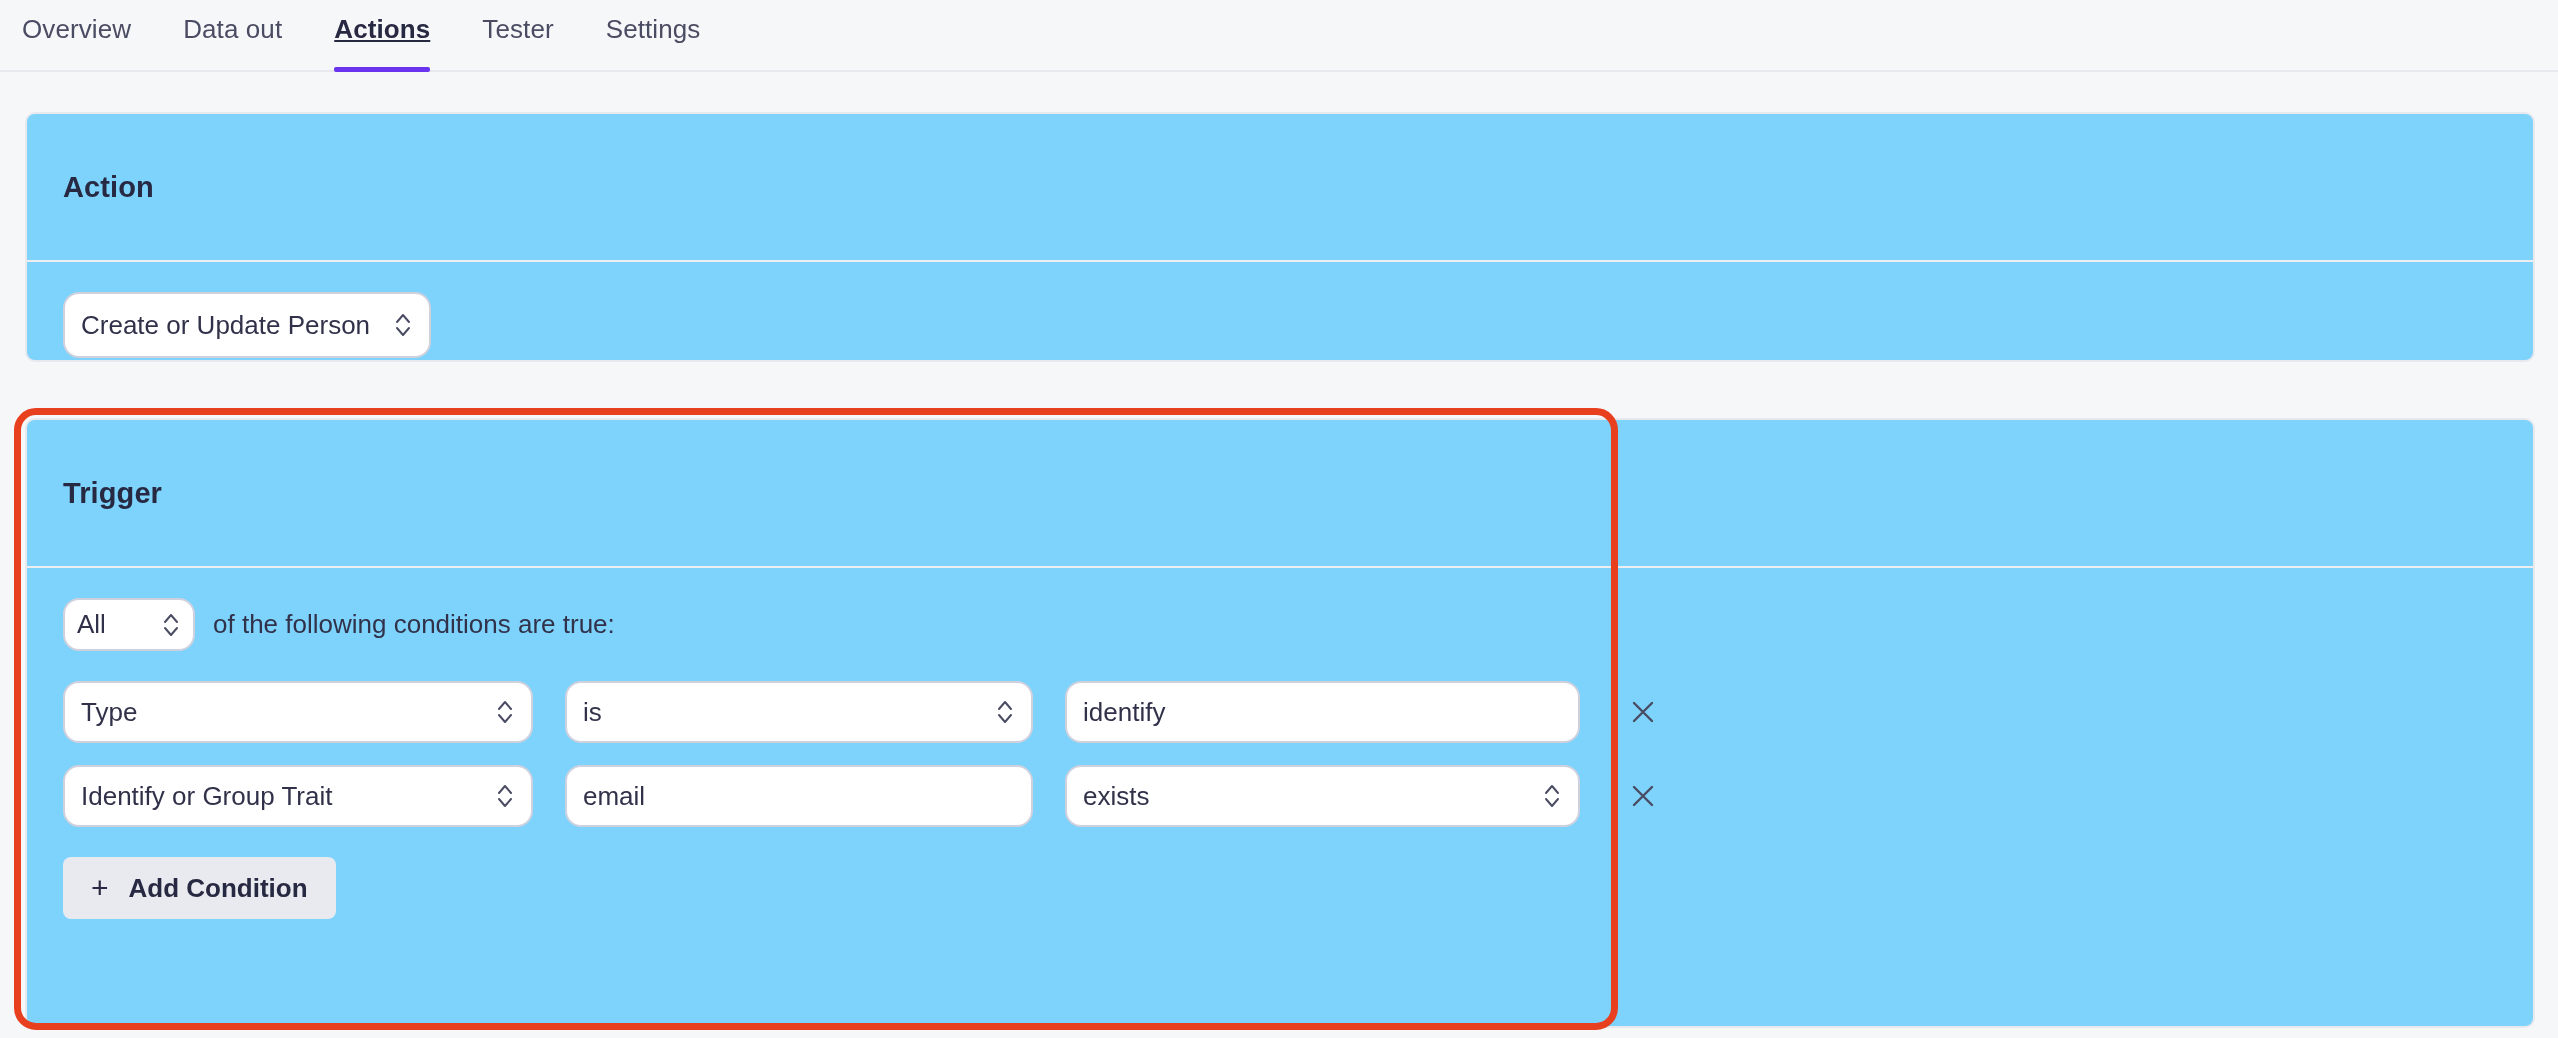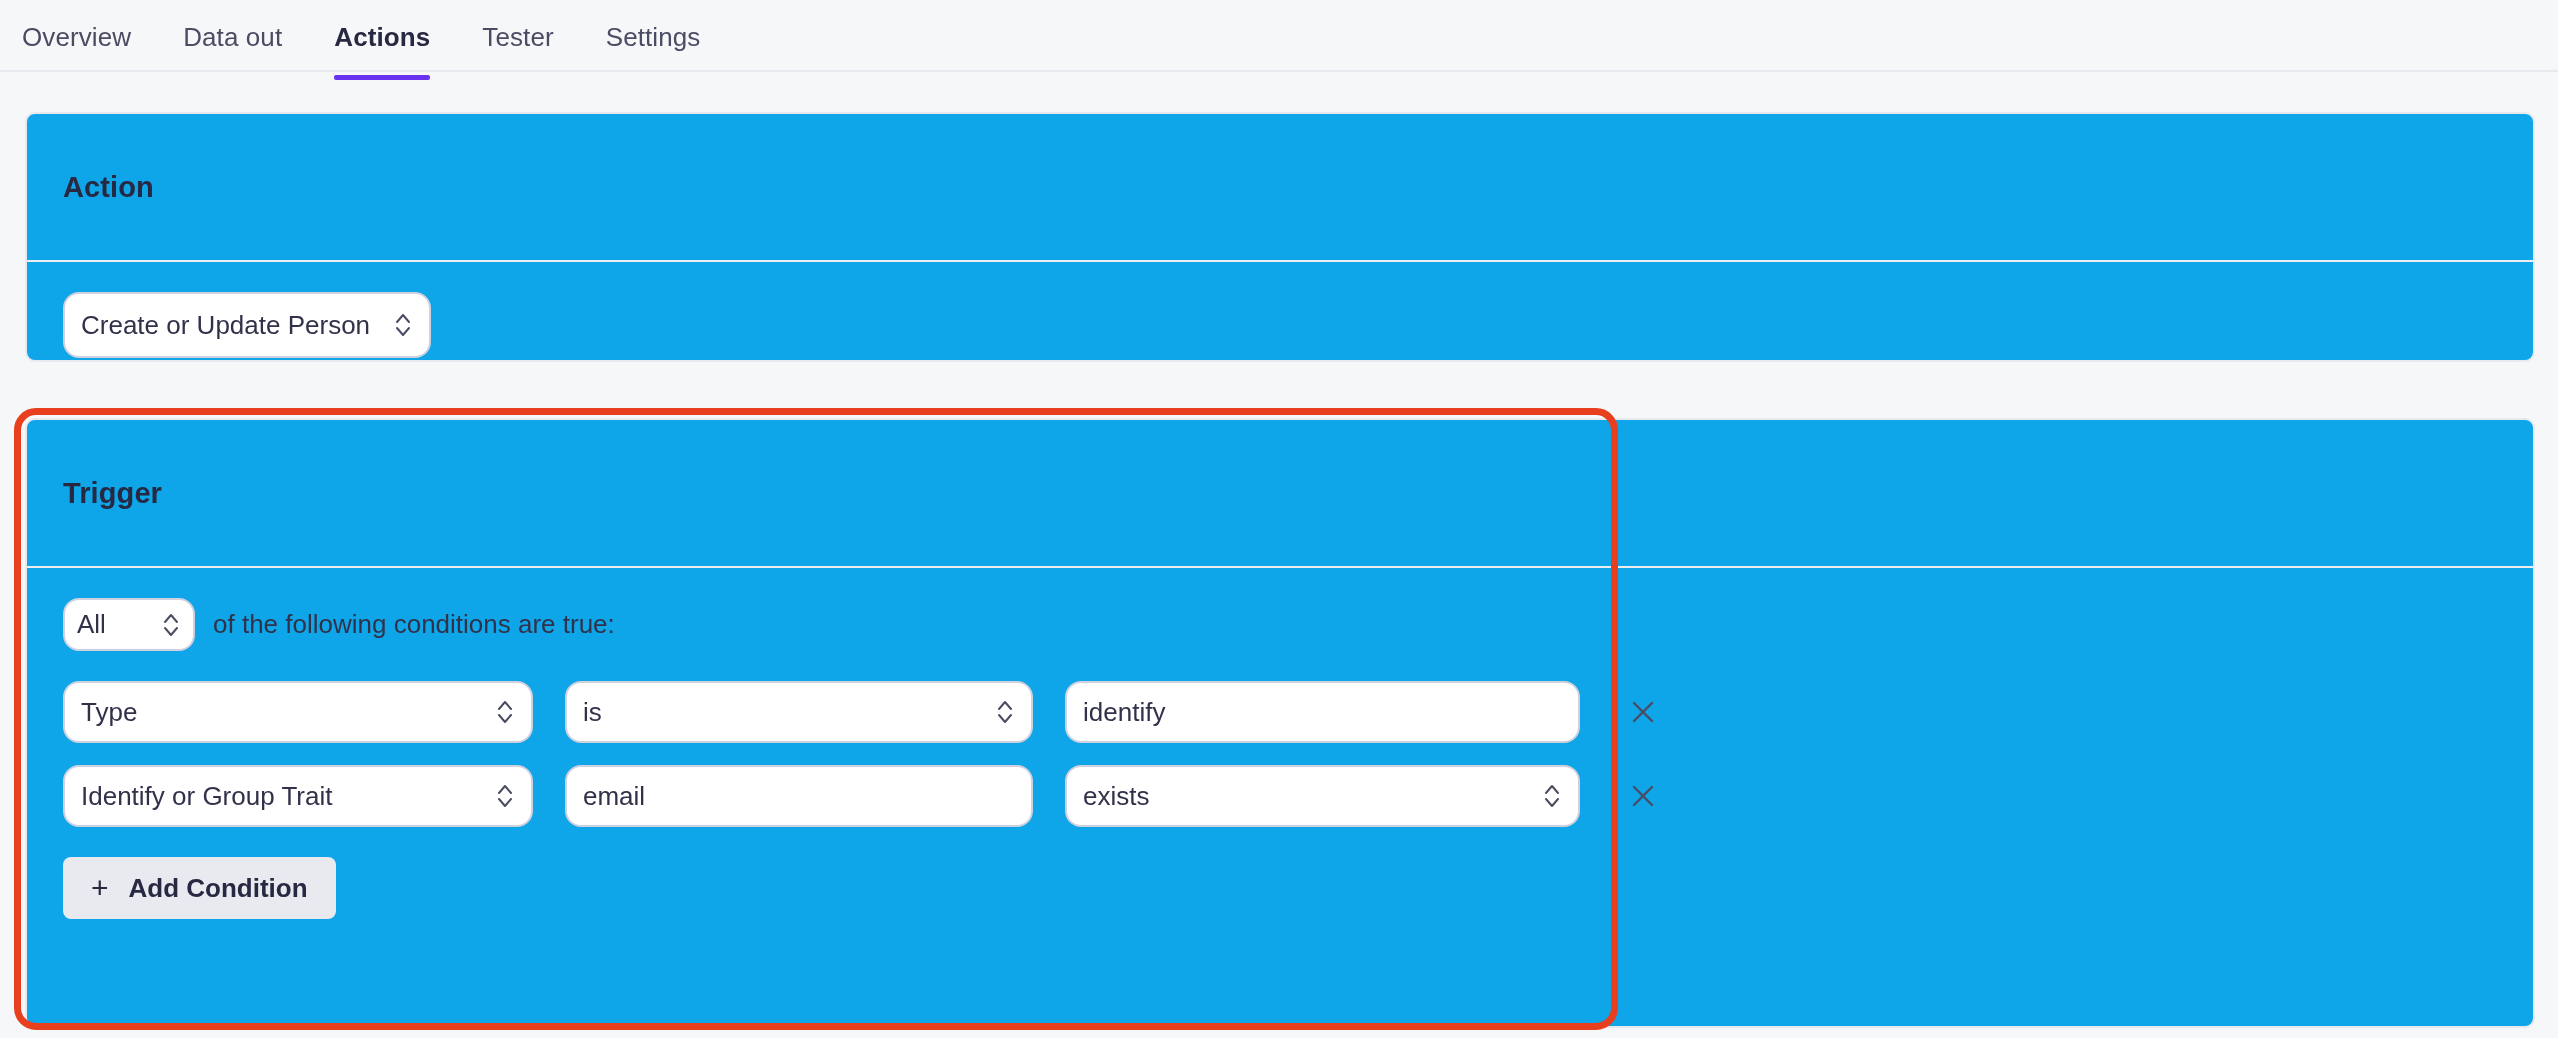--- a/index.html
+++ b/index.html
@@ -38,41 +38,41 @@
     padding: 0 0 0 0;
     margin-right: 52px;
     font-size: 26px;
     line-height: 1;
     color: #4a4c63;
     cursor: pointer;
     white-space: nowrap;
     letter-spacing: 0.1px;
     box-sizing: border-box;
     padding-bottom: 14px;
-    margin-top: 8px;
   }
   .tab.active {
     font-weight: bold;
     color: #272841;
+    text-decoration: underline;
   }
   .tab.active::after {
     content: "";
     position: absolute;
     left: 0;
     right: 0;
     bottom: 0;
     height: 5px;
     background: #6a33f0;
     border-radius: 2px;
   }
 
   
   .card {
     position: absolute;
-    background: #0ea5e9;
+    background: #7dd3fc;
     border: 2px solid #e7e9ee;
     border-radius: 10px;
     box-sizing: border-box;
   }
   .card-header {
     height: 148px;
     box-sizing: border-box;
     display: flex;
     align-items: center;
     padding-left: 36px;

